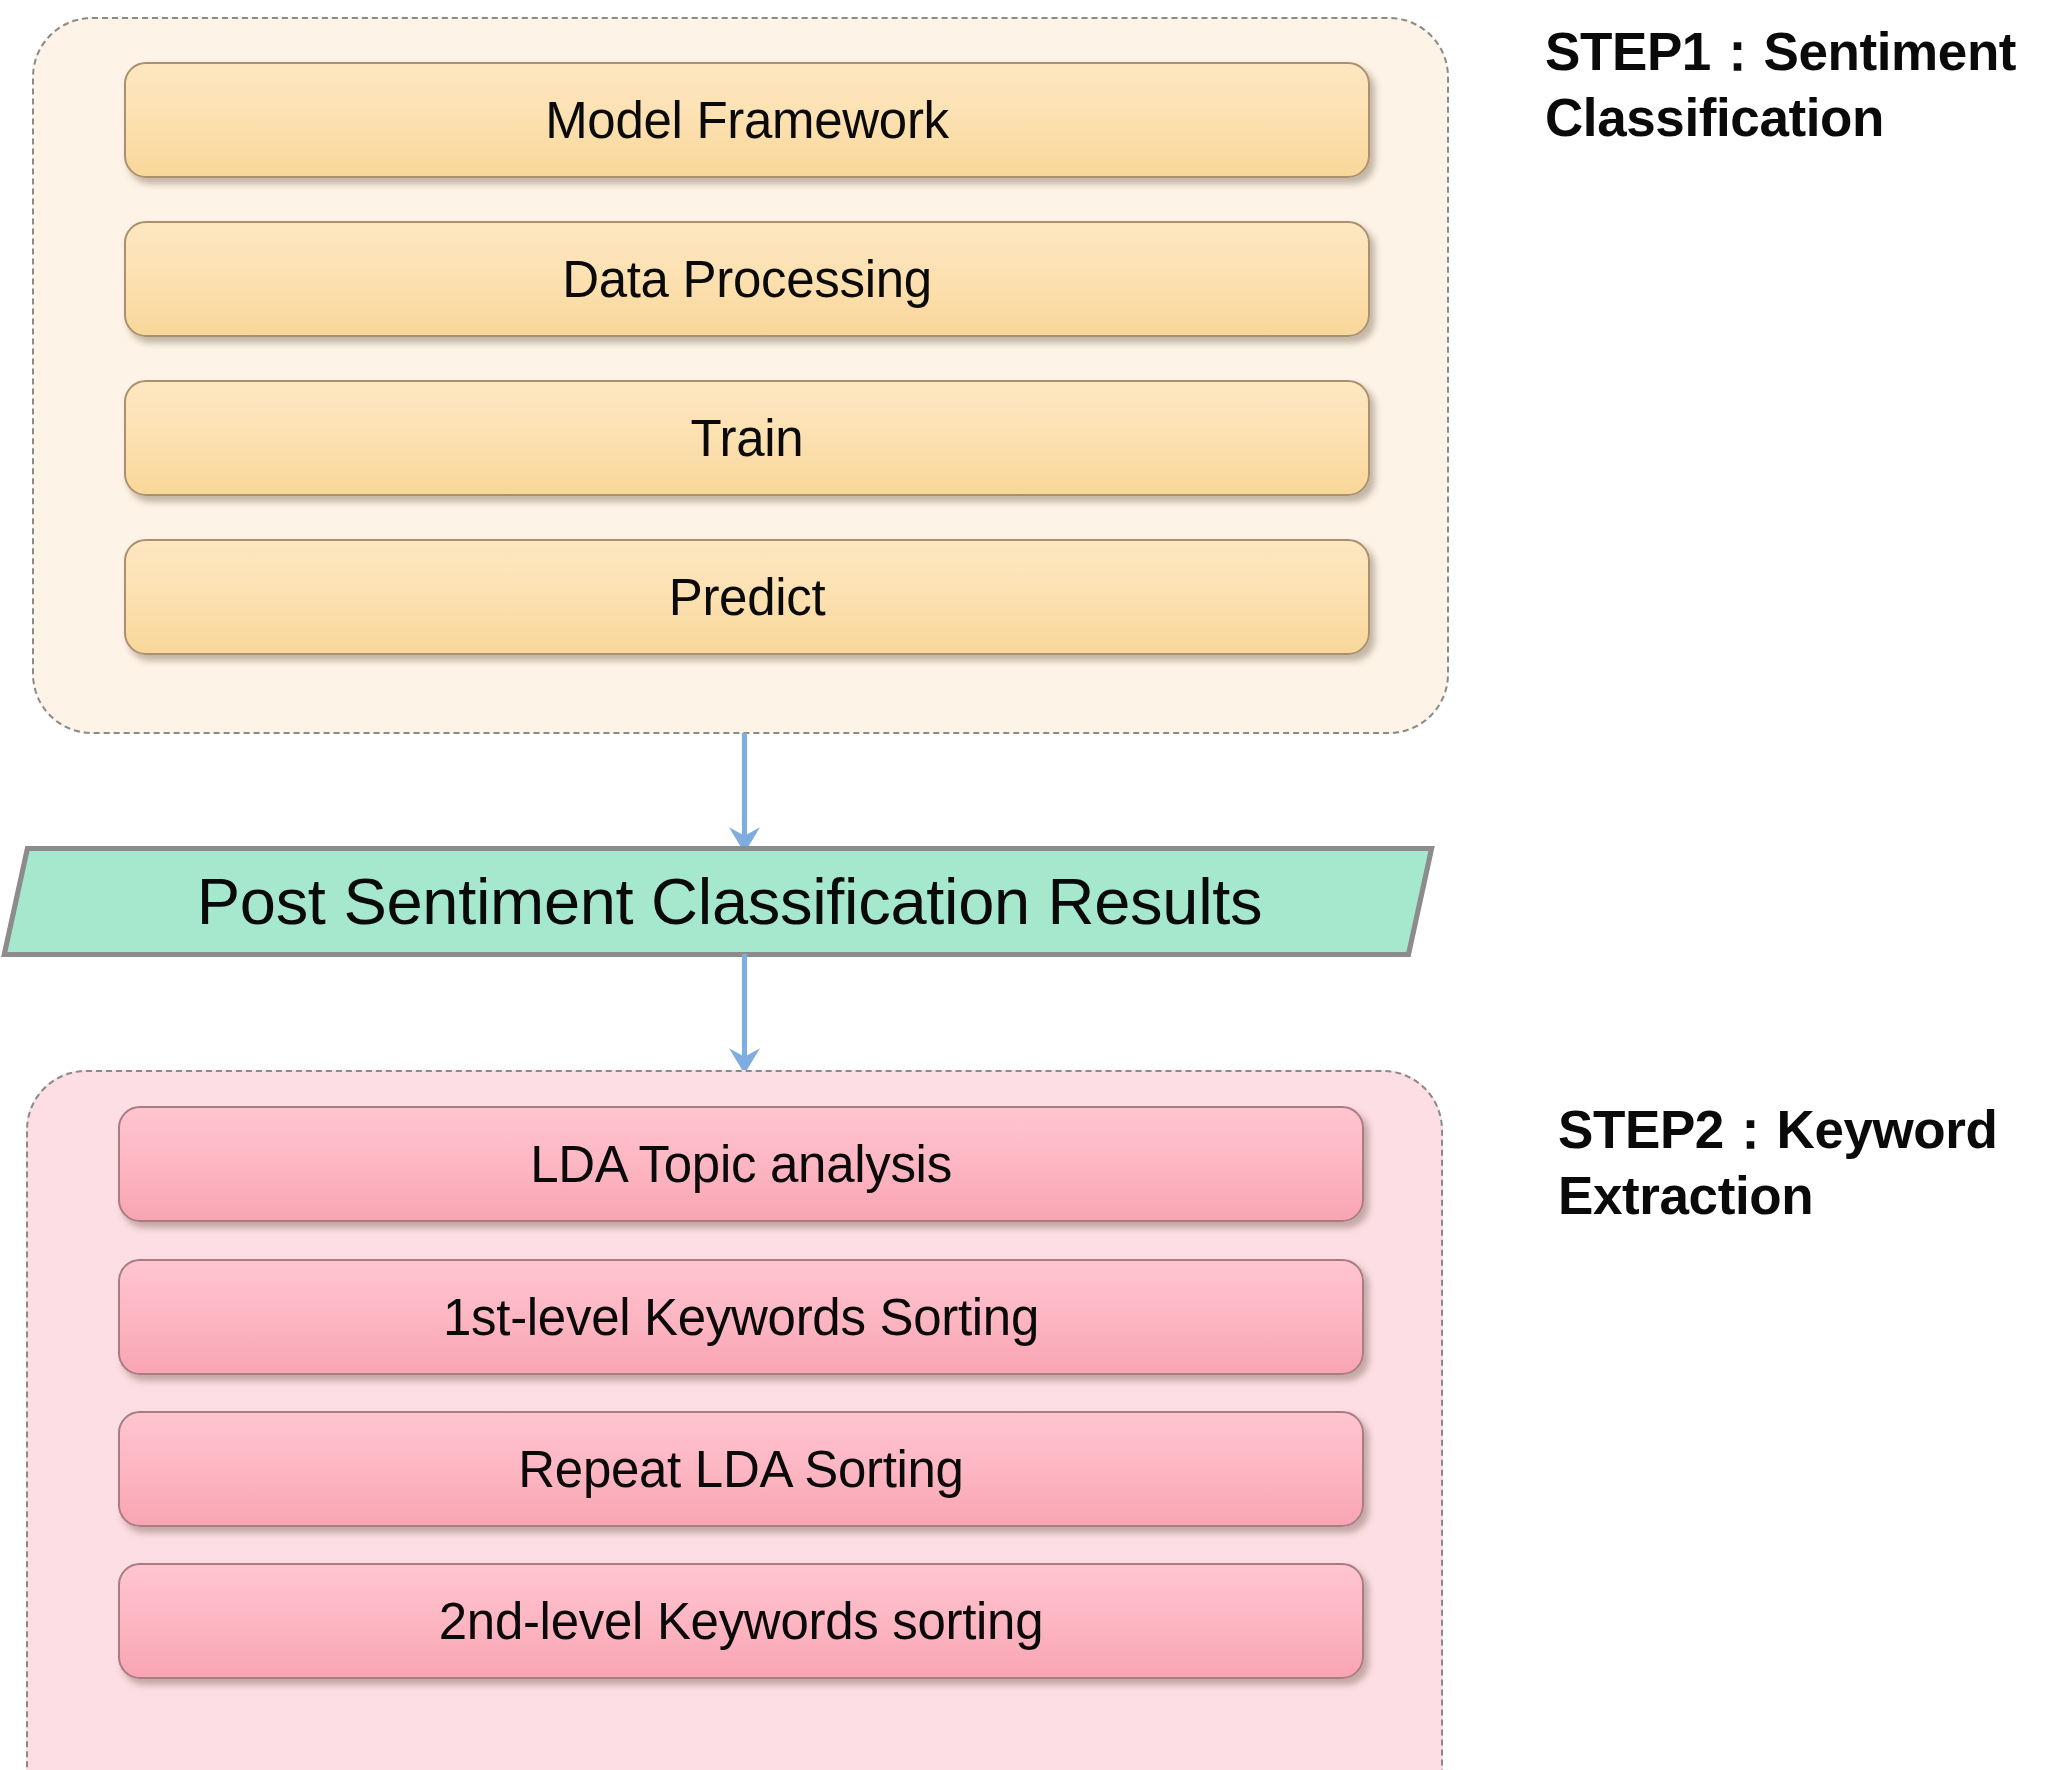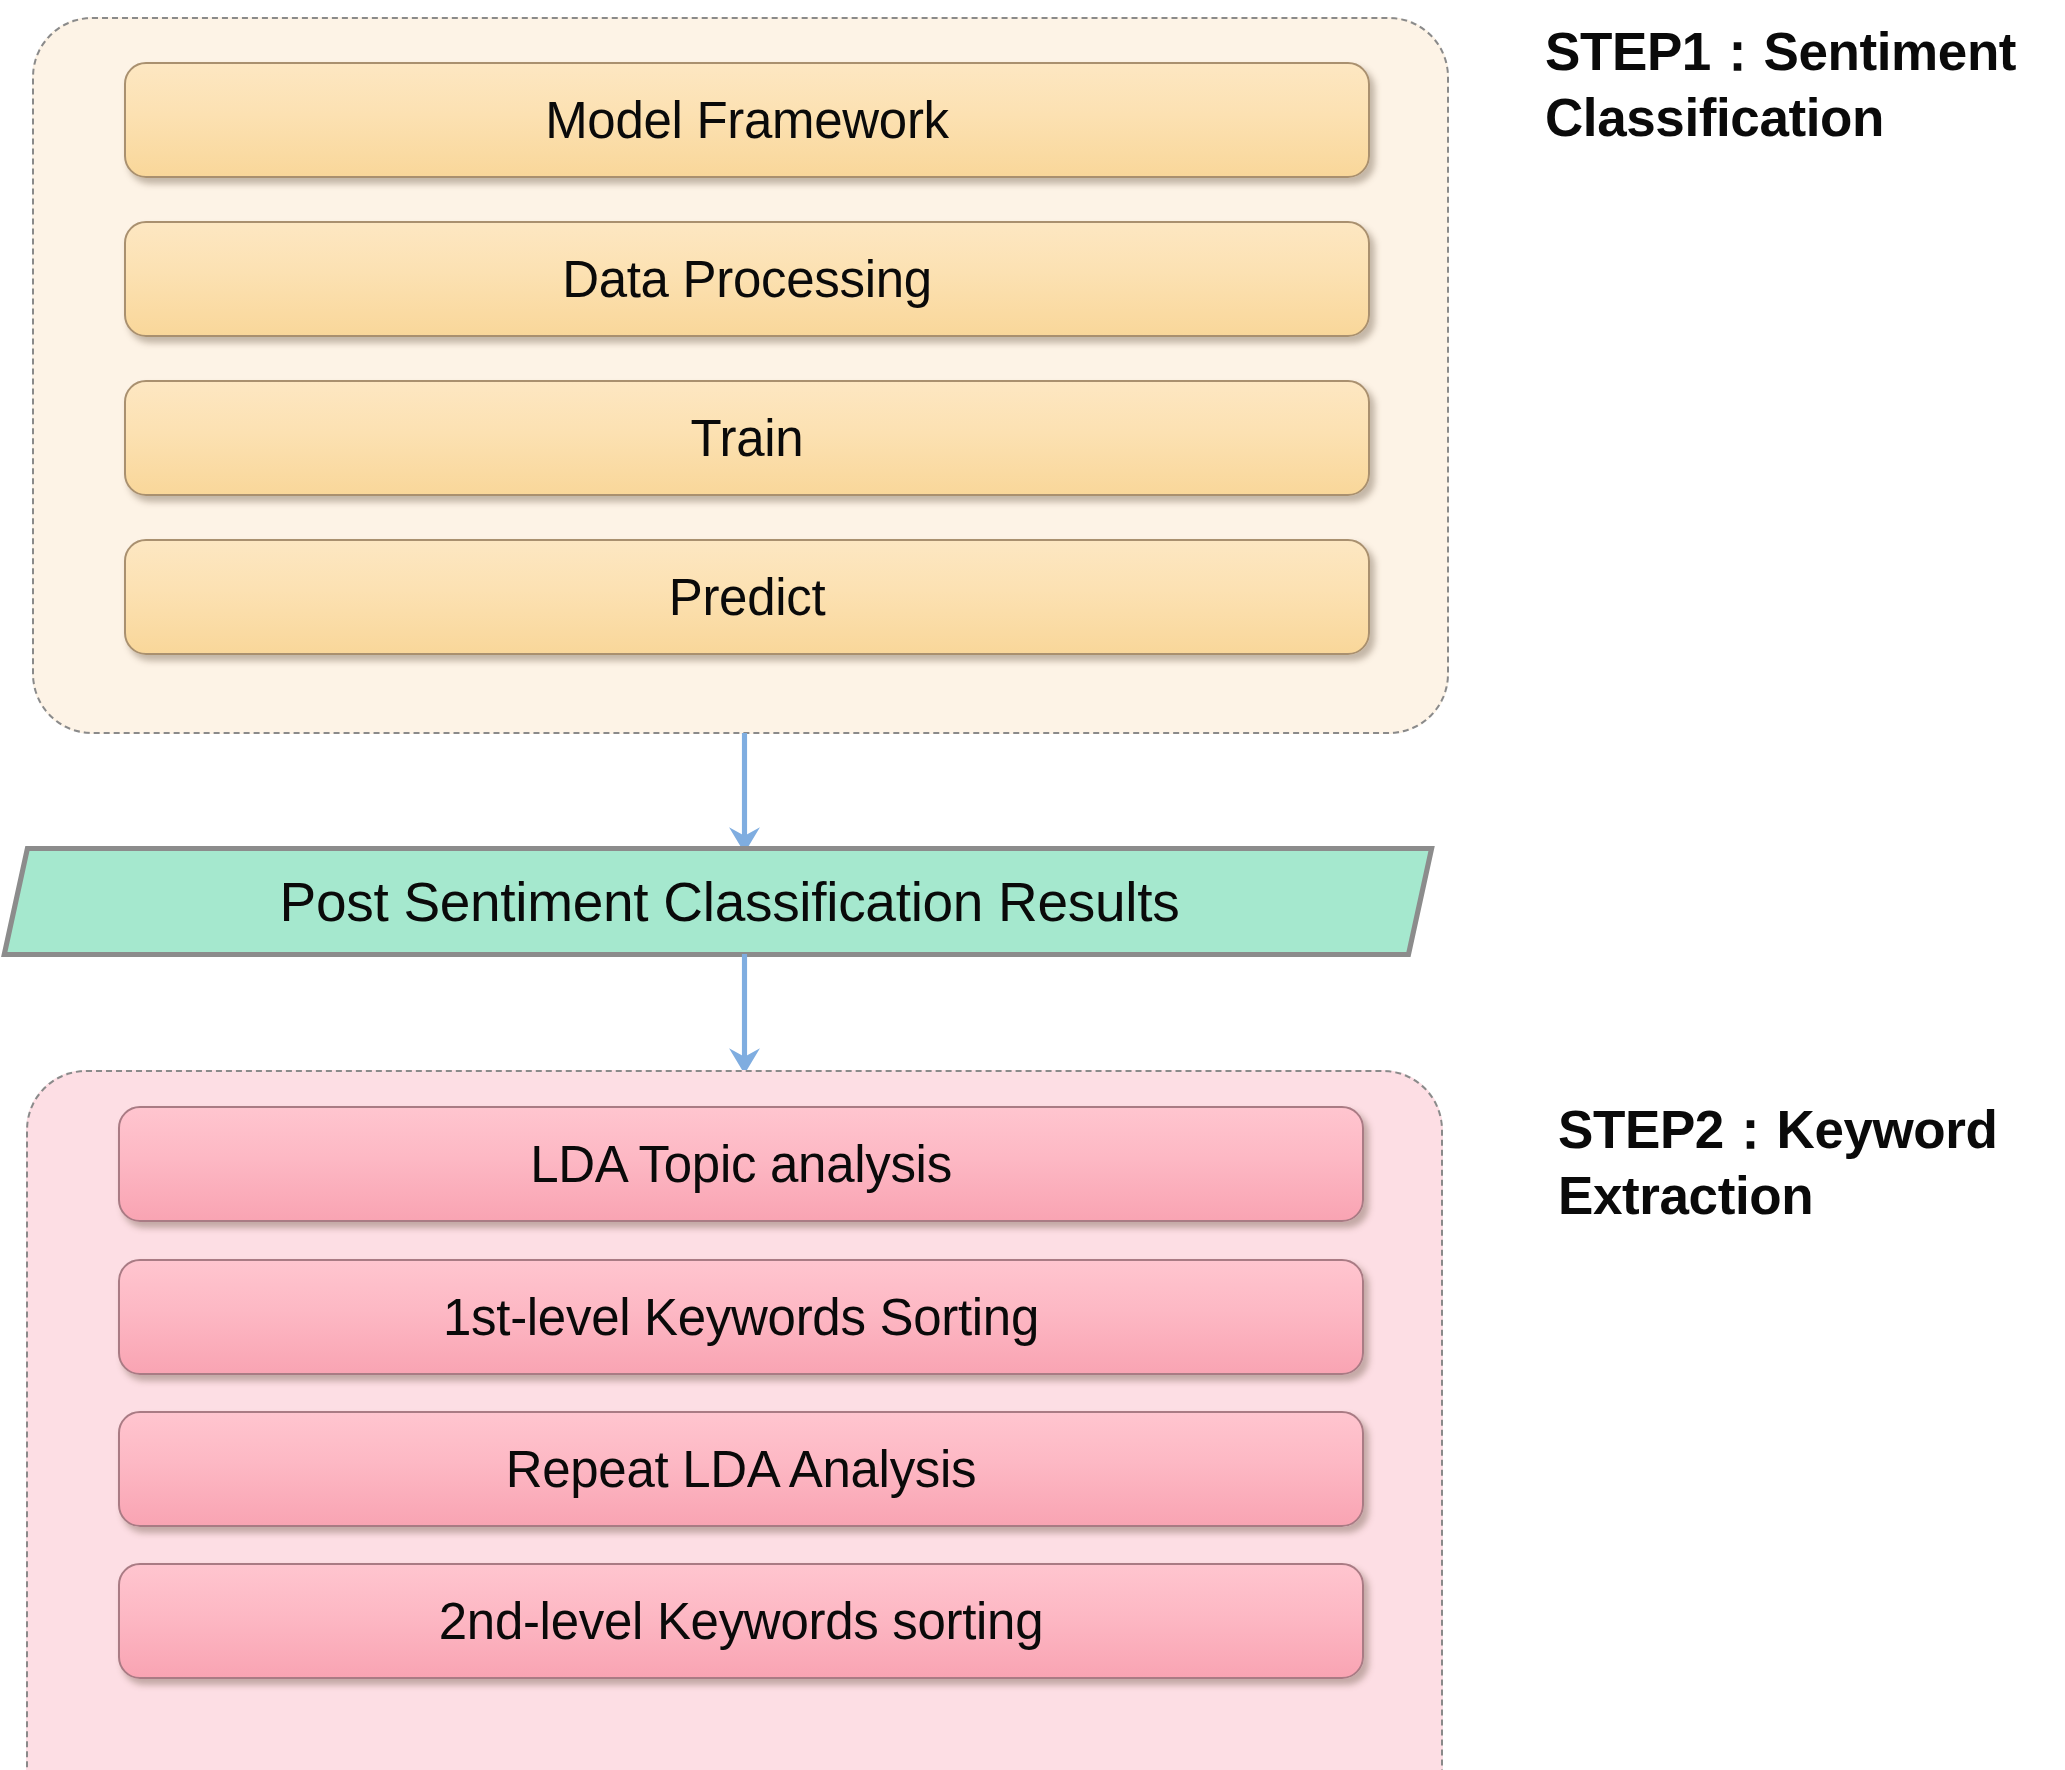--- a/index.html
+++ b/index.html
@@ -106,21 +106,21 @@
   }
   .data-node-label {
     position: absolute;
     left: 0;
     top: 0;
     width: 1447px;
     height: 111px;
     display: flex;
     align-items: center;
     justify-content: center;
-    font-size: 55px;
+    font-size: 65px;
     color: #0a0a0a;
     white-space: nowrap;
     letter-spacing: -0.3px;
     padding-left: 12px;
     box-sizing: border-box;
   }
 
   
   .connector {
     position: absolute;
@@ -201,21 +201,21 @@
 
     <div class="proc-box box-pink slot0p">
       <span class="proc-label">LDA Topic analysis</span>
     </div>
 
     <div class="proc-box box-pink slot1p">
       <span class="proc-label">1st-level Keywords Sorting</span>
     </div>
 
     <div class="proc-box box-pink slot2p">
-      <span class="proc-label">Repeat LDA Analysis</span>
+      <span class="proc-label">Repeat LDA Sorting</span>
     </div>
 
     <div class="proc-box box-pink slot3p">
       <span class="proc-label">2nd-level Keywords sorting</span>
     </div>
   </div>
 
   <div class="step-caption caption-2">
     <span class="cap-line">STEP2：Keyword</span>
     <span class="cap-line">Extraction</span>

